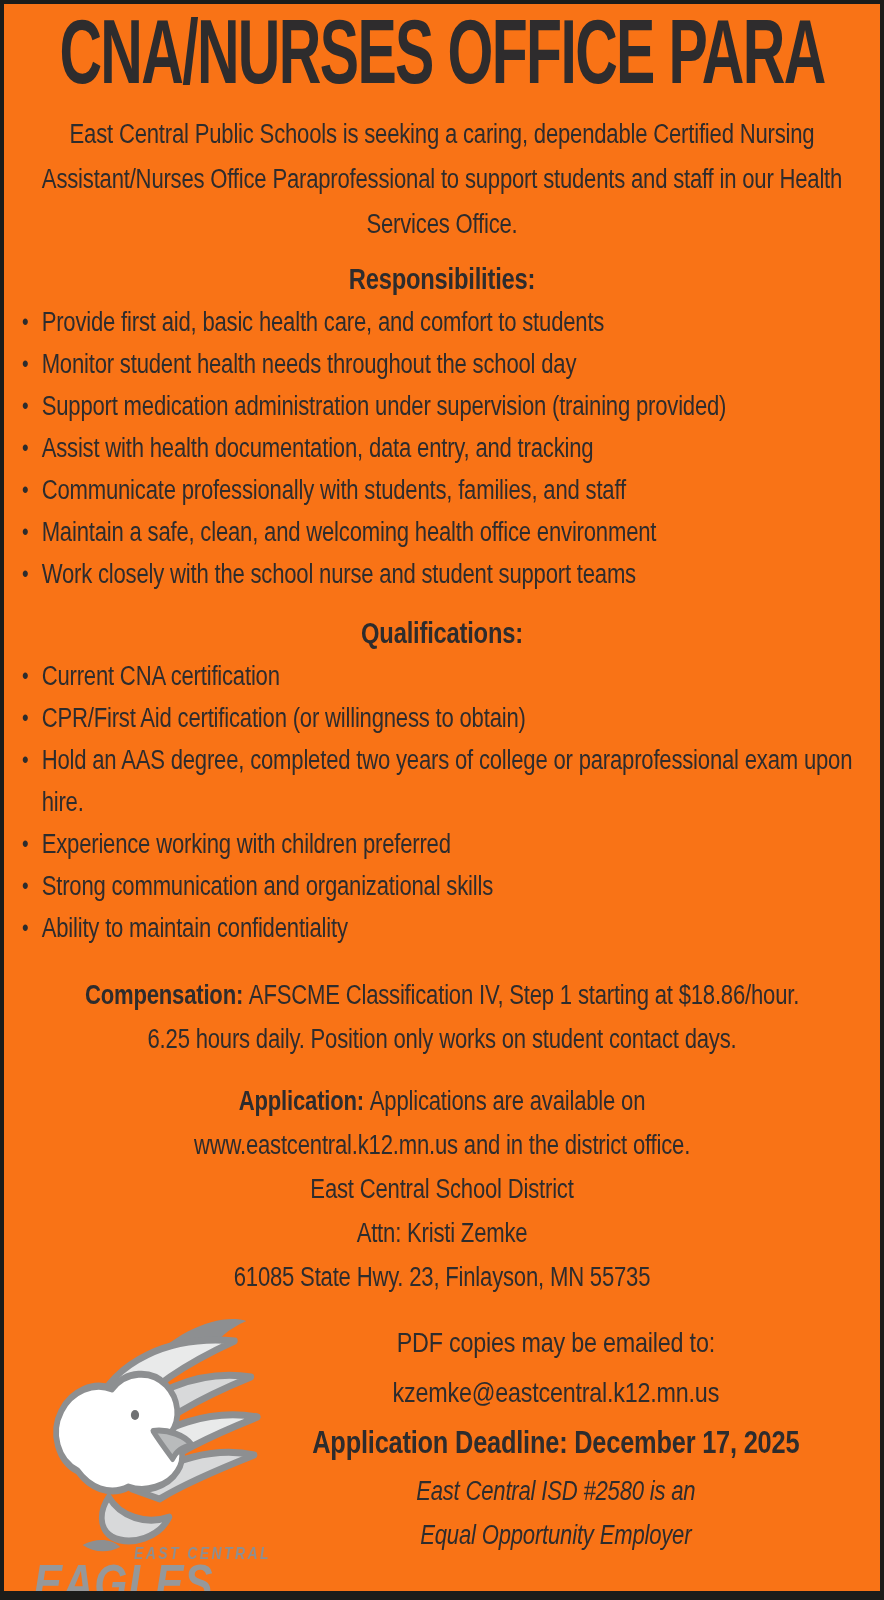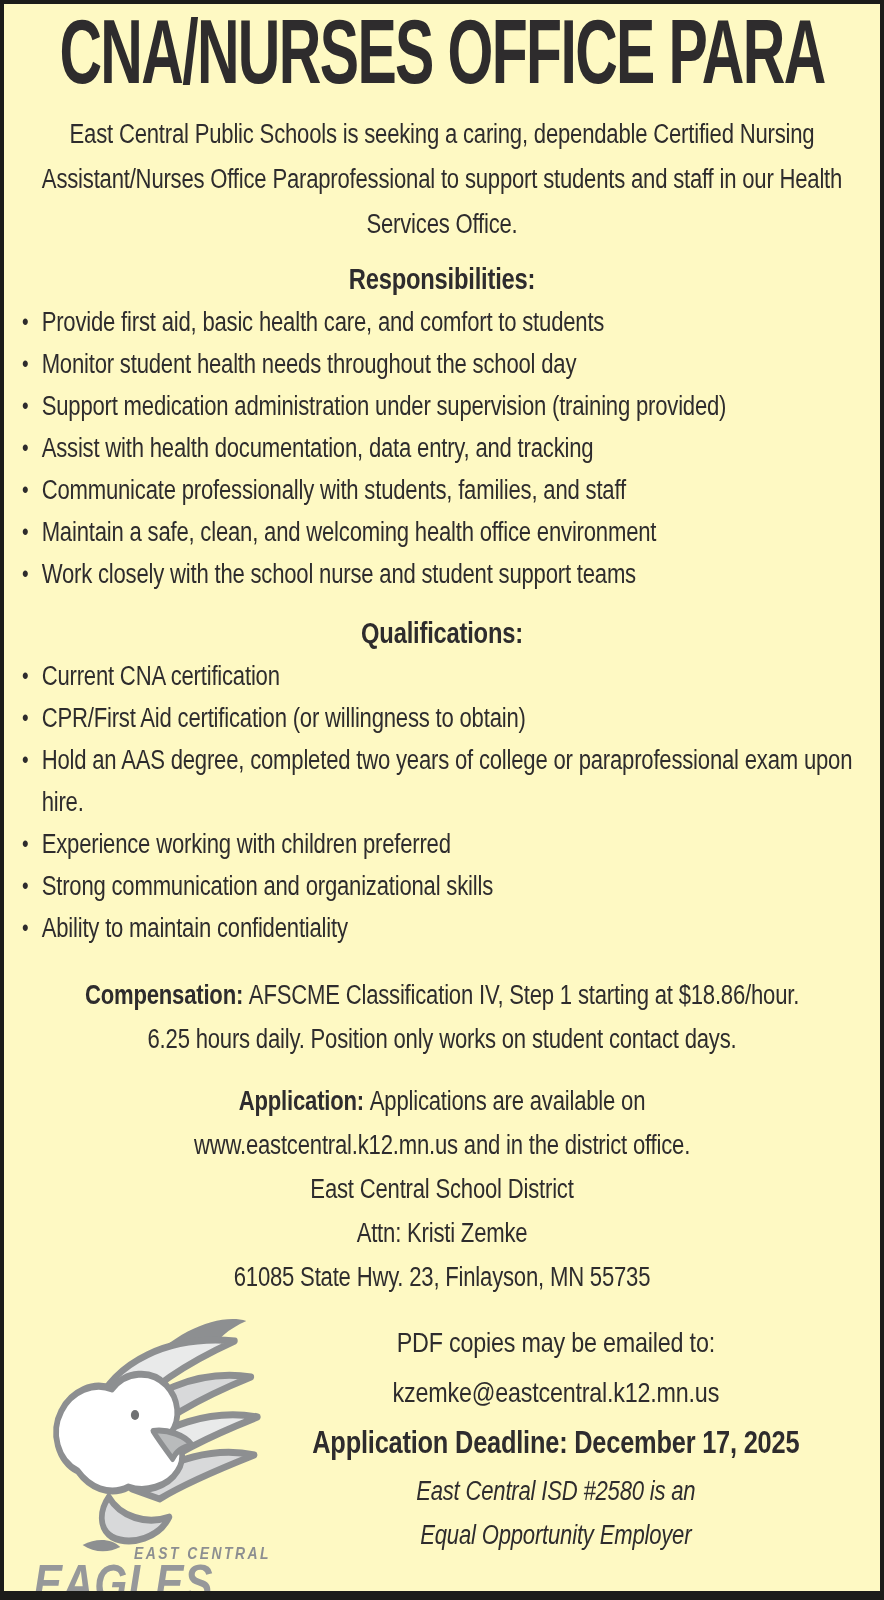--- a/index.html
+++ b/index.html
@@ -1,20 +1,20 @@
 <!DOCTYPE html>
 <html><head>
 <meta charset="utf-8">
 <style>
   html, body { margin:0; padding:0; background:#0d0d0b; }
   .ad {
     position:relative;
     width:884px; height:1600px;
     box-sizing:border-box;
-    background:#fef9c3;
+    background:#f97316;
     border:4px solid #1c1c1a;
     border-bottom-width:9px;
     overflow:hidden;
     font-family:"Liberation Sans", sans-serif;
     color:#2e2c2d;
   }
   
   .squeeze {
     width:1070px;
     transform:scaleX(0.8187);

